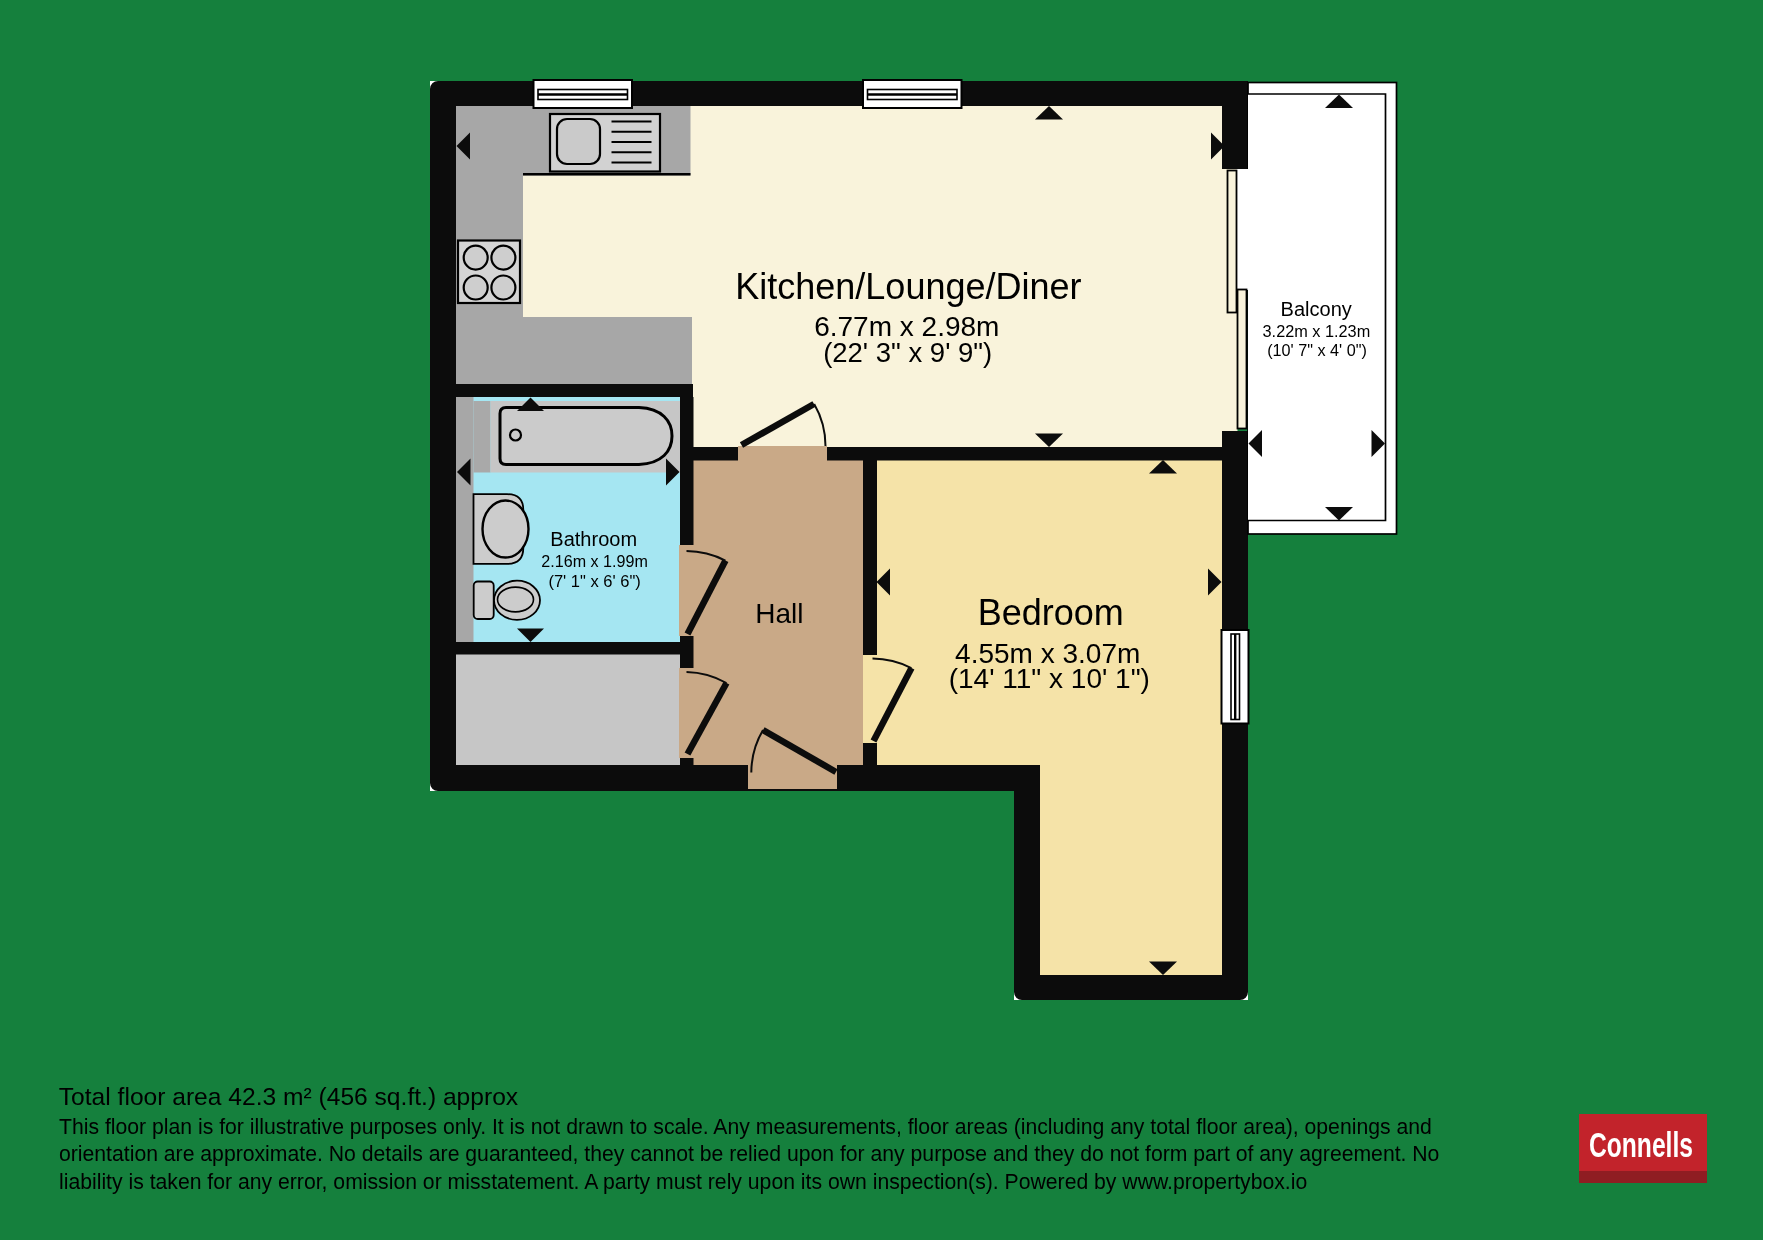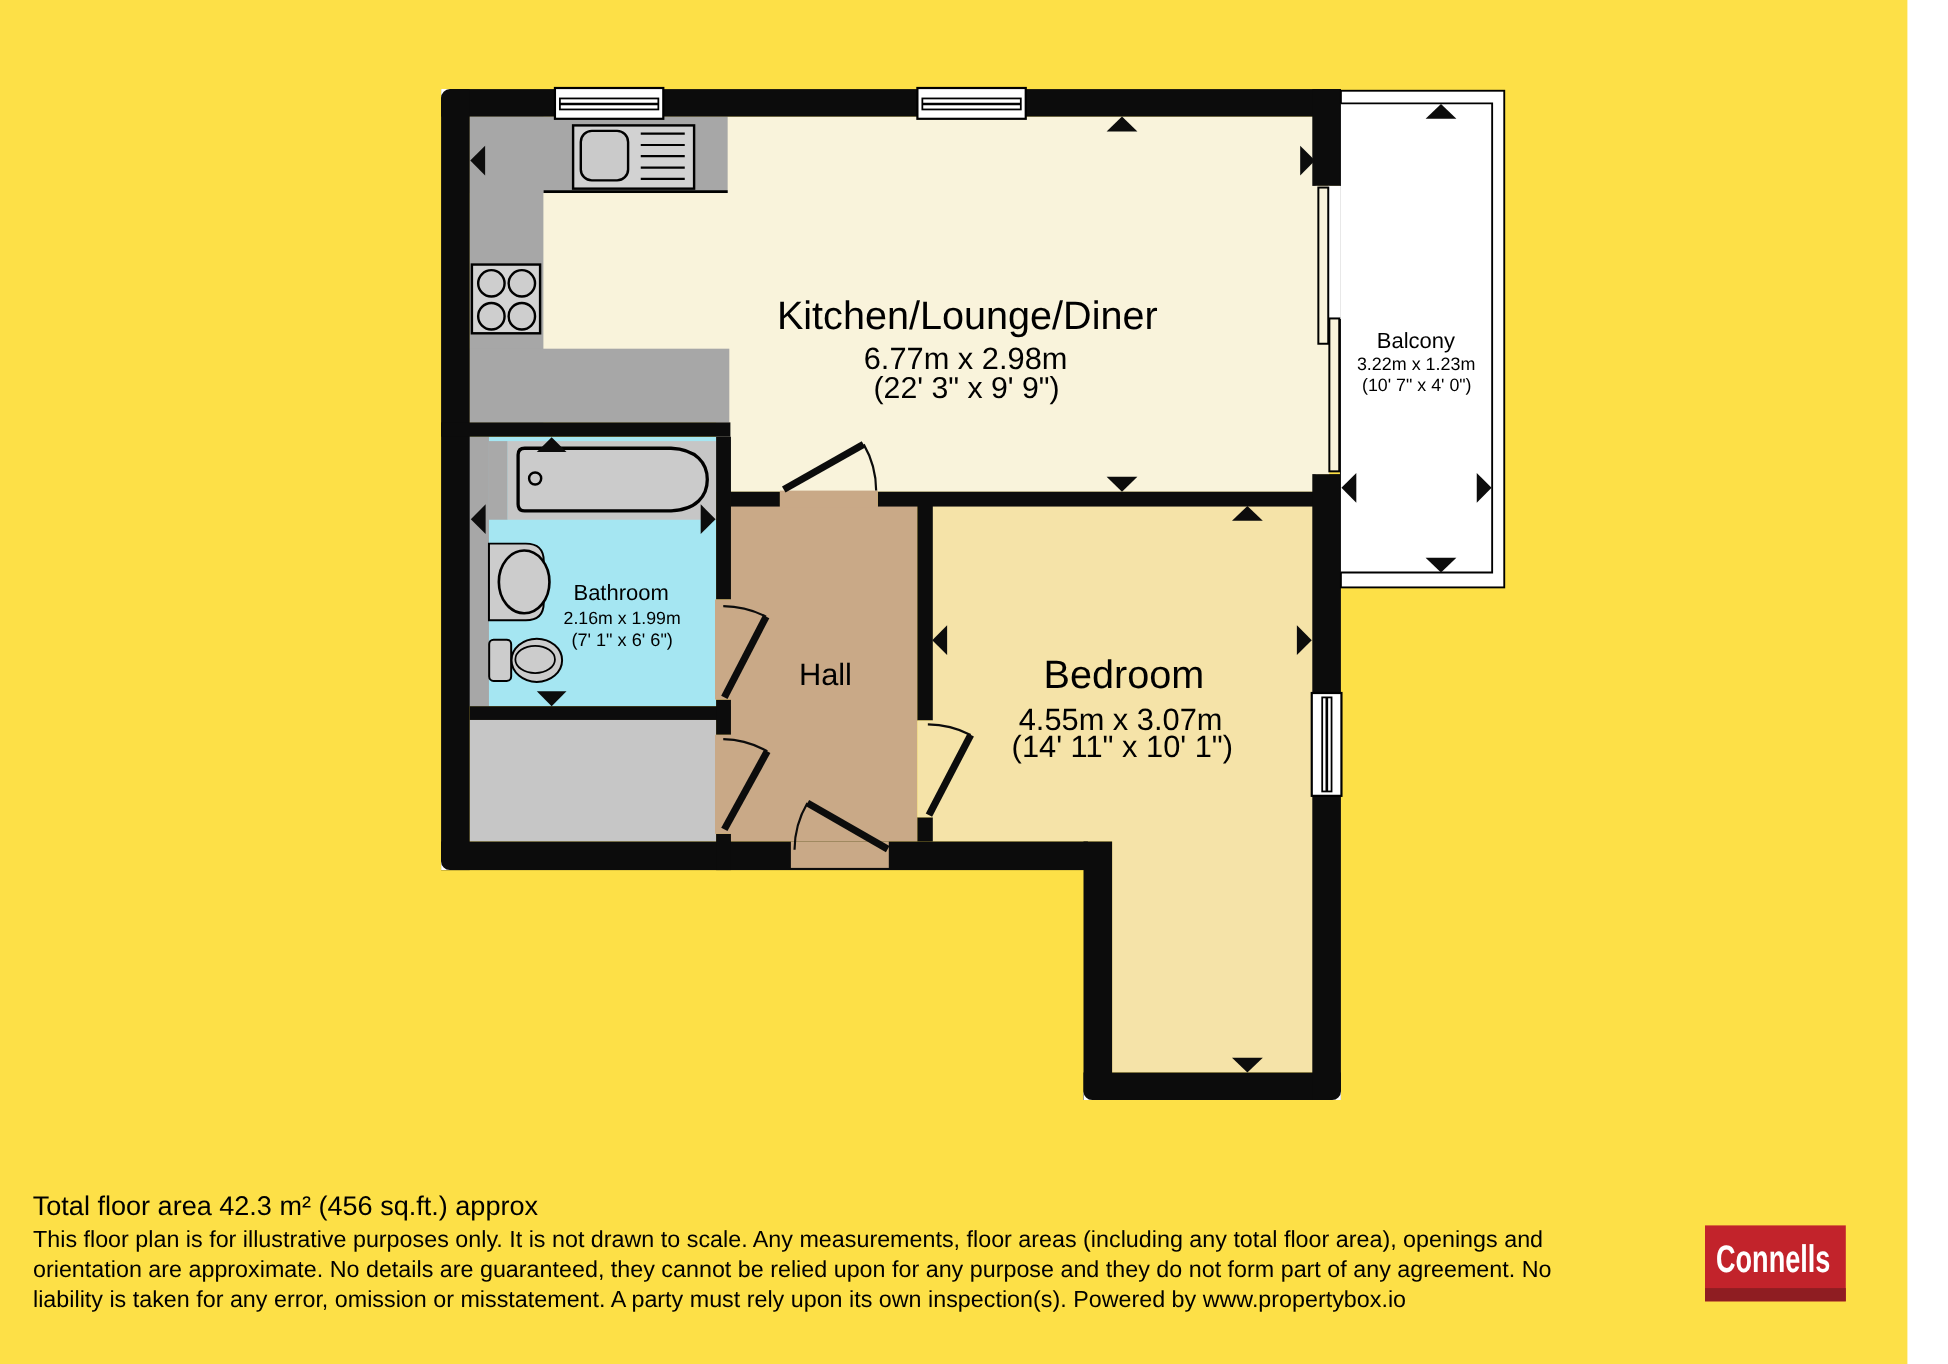--- a/index.html
+++ b/index.html
@@ -1,17 +1,17 @@
 <!DOCTYPE html>
 <html><head>
 <meta charset="utf-8">
 <style>
   html,body{margin:0;padding:0;background:#ffffff;}
-  .page{position:relative;width:1734px;height:1240px;background:#fde047;overflow:hidden;
-        font-family:"Liberation Sans", sans-serif;}
+  .page{position:relative;width:1734px;height:1240px;background:#15803d;overflow:hidden;
+        font-family:"Liberation Sans", sans-serif;padding-left:29px;}
   svg text{font-family:"Liberation Sans", sans-serif;}
 </style>
 </head>
 <body>
 <div class="page">
 <svg width="1771" height="1240" viewBox="0 0 1771 1240" xmlns="http://www.w3.org/2000/svg">
 
   <polygon points="427,106 1198,106 1198,447 651,447 651,384 427,384" fill="#f9f3db"></polygon>
 
   <rect x="426" y="397" width="225" height="245" fill="#a5e6f2"></rect>

